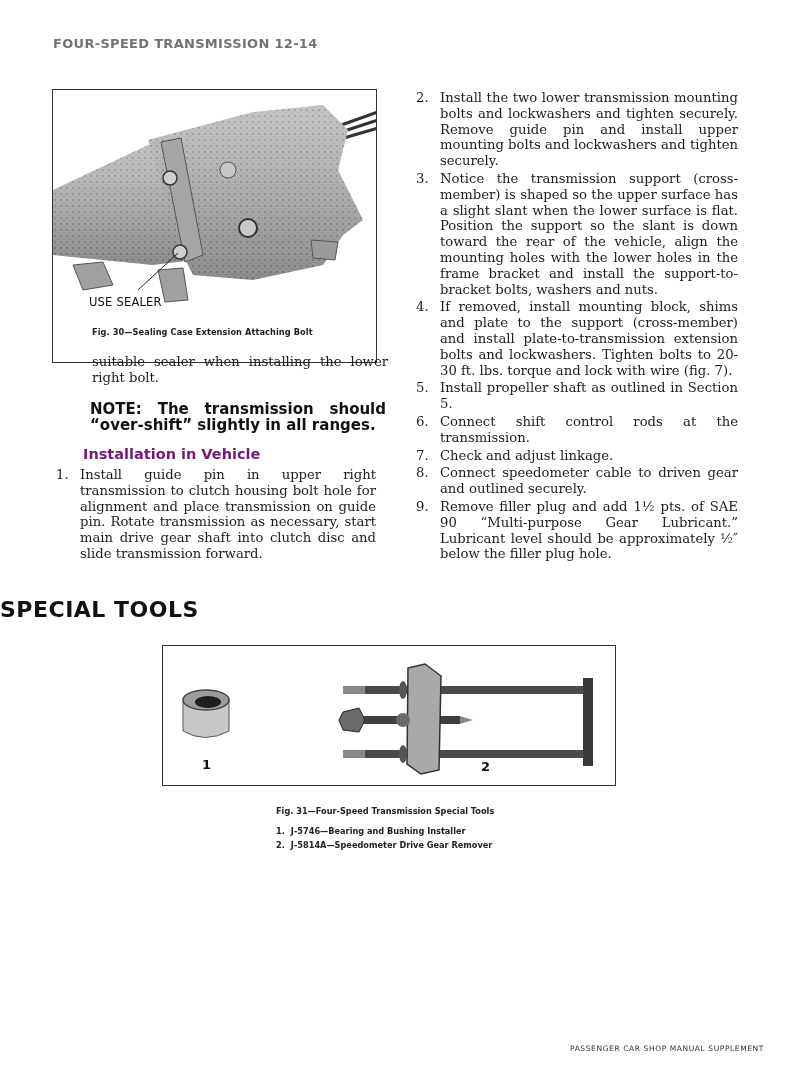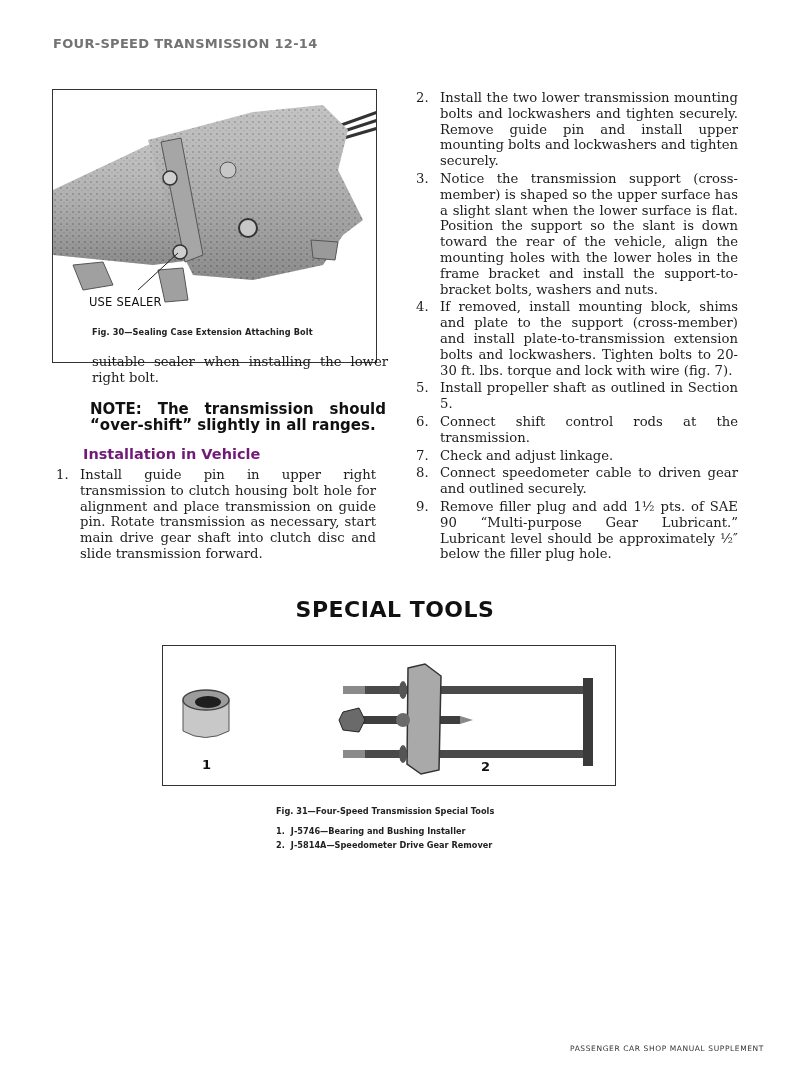--- a/index.html
+++ b/index.html
@@ -48,21 +48,21 @@
   }
 
   ol.steps { list-style: none; position: absolute; }
   ol.steps li { position: relative; padding-left: 24px; margin-bottom: 2px; }
   ol.steps li .num { position: absolute; left: 0; top: 0; }
 
   .left-steps { left: 56px; top: 467px; width: 320px; }
   .right-steps { left: 416px; top: 90px; width: 322px; }
 
   .special-tools {
-    position: absolute; left: 0; width: 790px; top: 597px; text-align: center;
+    position: absolute; left: 0; width: 790px; top: 597px; 
     font-family: "DejaVu Sans", sans-serif; font-weight: bold; font-size: 22px;
     color: #111; letter-spacing: 0.5px;
   }
 
   .fig31-frame {
     position: absolute; left: 162px; top: 645px; width: 454px; height: 141px;
     border: 1.5px solid #333; background: #fff; overflow: hidden;
   }
   .fig31-frame svg { position: absolute; left: 0; top: 0; }
   .tool-label {

